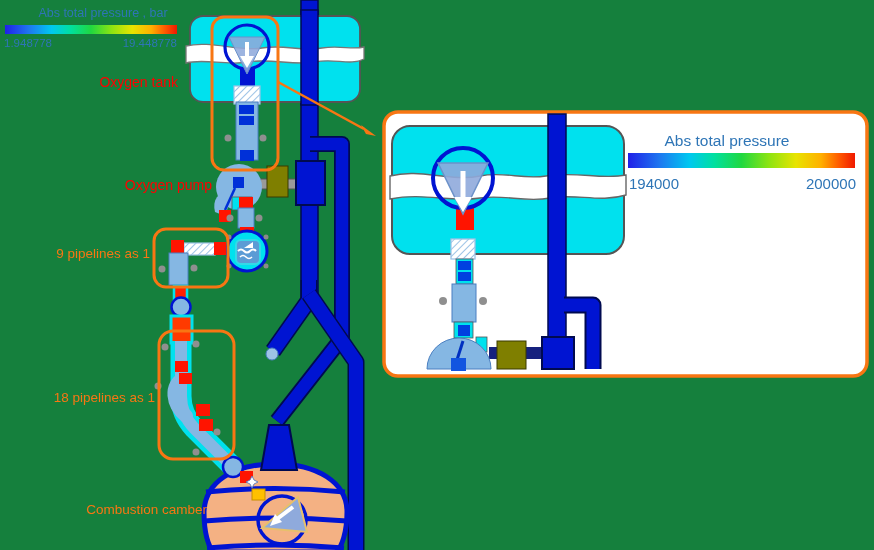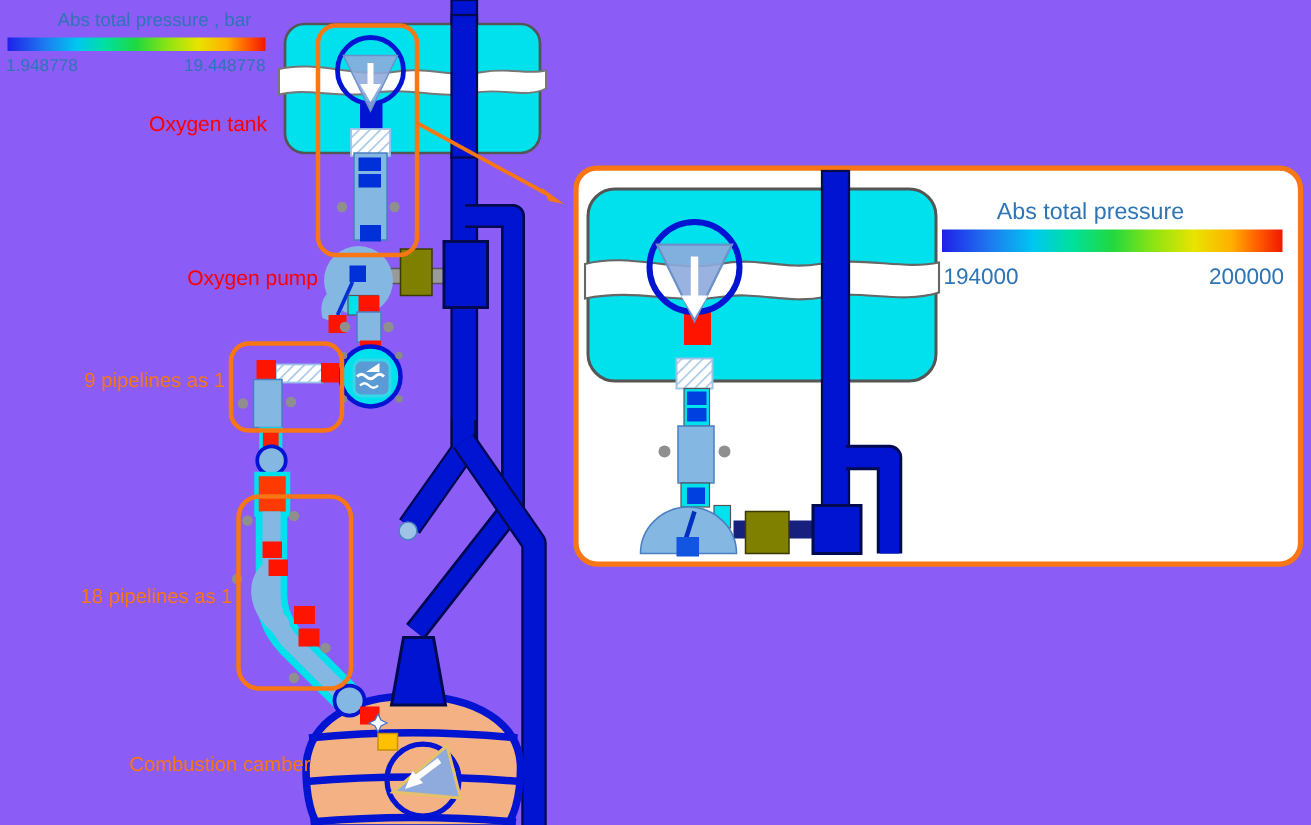--- a/index.html
+++ b/index.html
@@ -1,16 +1,16 @@
 <!DOCTYPE html>
 <html><head>
 <meta charset="utf-8">
 <style>
   html,body{margin:0;padding:0;background:#ffffff;}
-  .stage{position:relative;width:874px;height:550px;background:#8b5cf6;overflow:hidden;
+  .stage{position:relative;width:874px;height:550px;background:#15803d;overflow:hidden;
          font-family:"Liberation Sans",sans-serif;}
   svg text{font-family:"Liberation Sans",sans-serif;}
   .legend-title{fill:#2E75B6;font-size:12.5px;}
   .legend-num{fill:#2E75B6;font-size:11.5px;}
   .inset-title{fill:#2E75B6;font-size:15.5px;}
   .inset-num{fill:#2E75B6;font-size:15px;}
   .lbl-red{fill:#FF0000;font-size:14px;}
   .lbl-orange{fill:#F87613;font-size:13.5px;}
 </style>
 </head>

